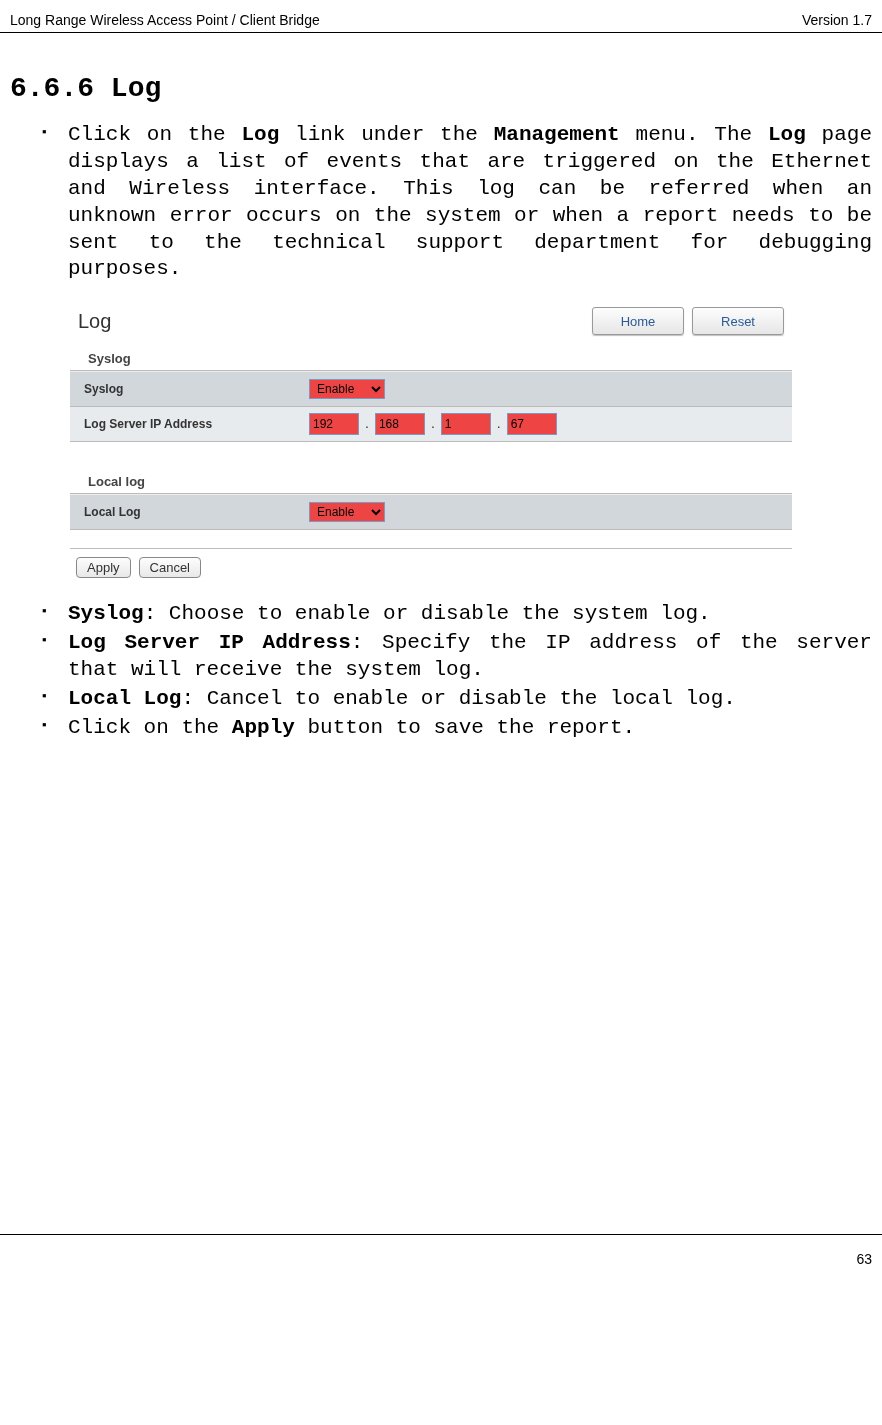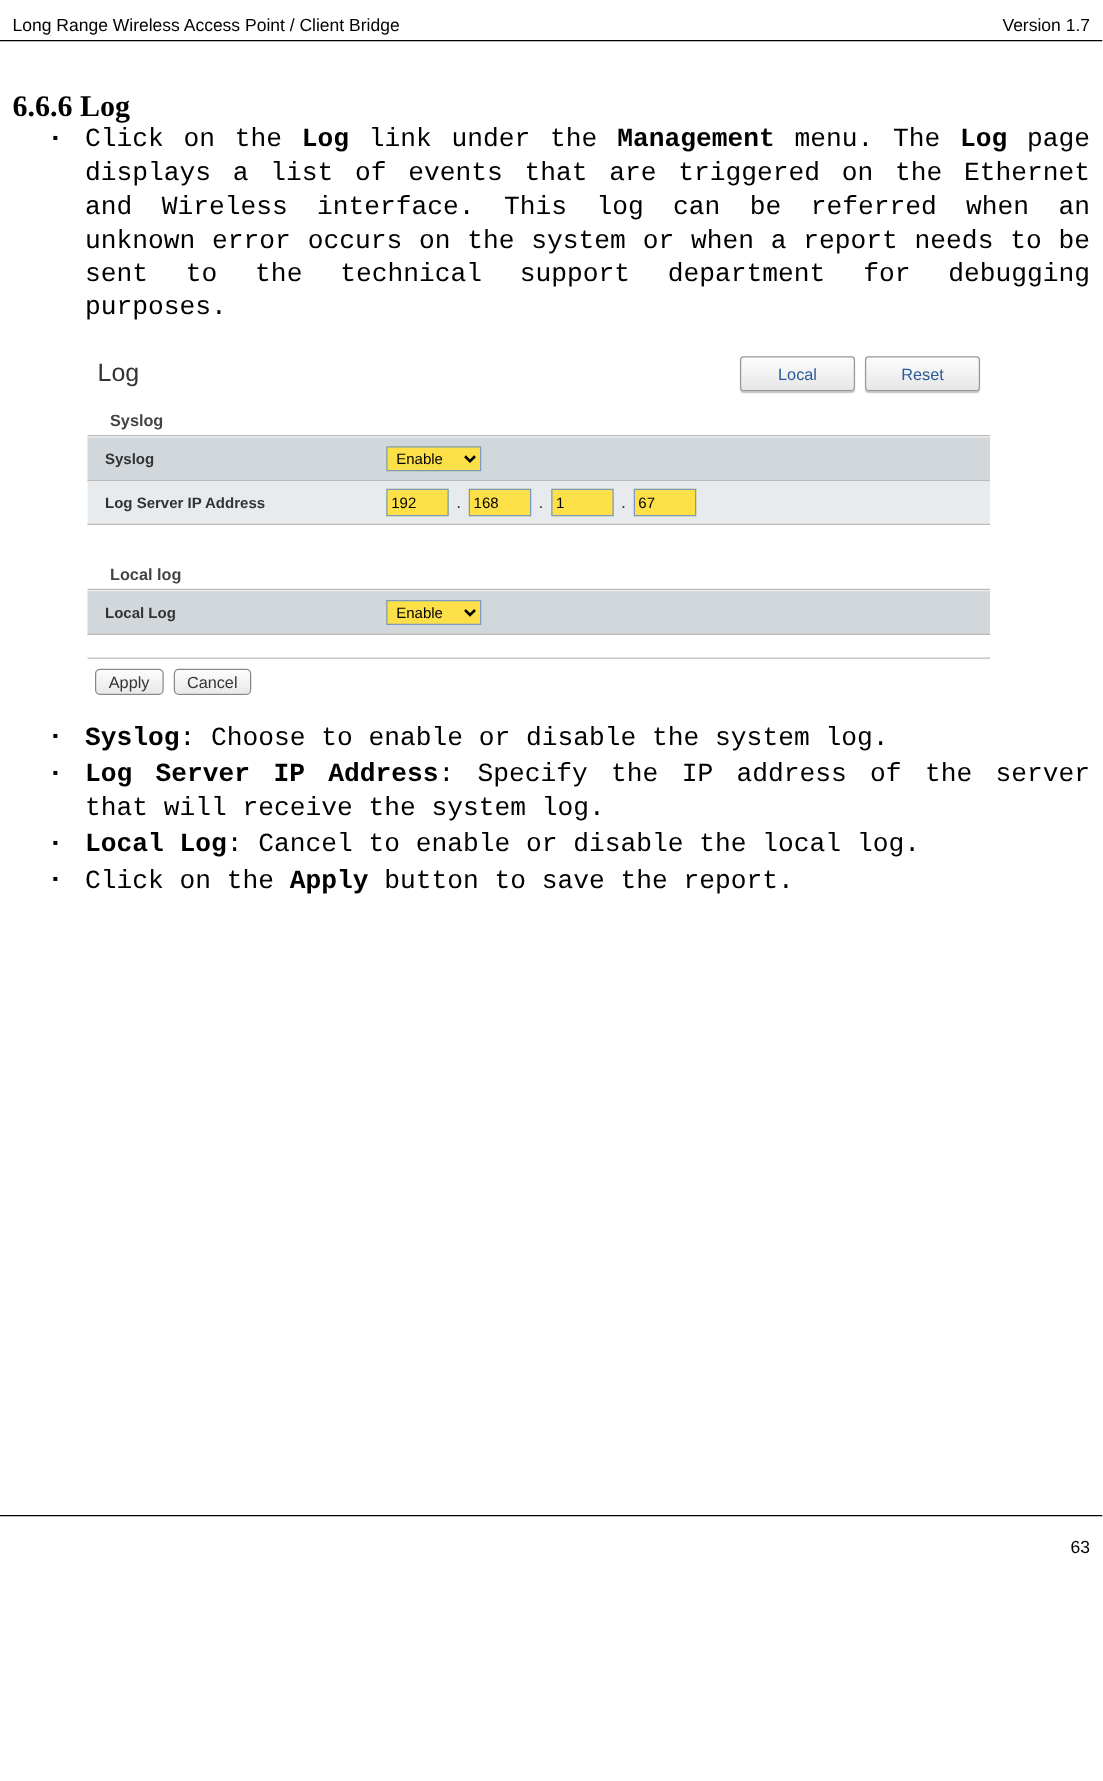--- a/index.html
+++ b/index.html
@@ -13,23 +13,24 @@
       display: flex;
       justify-content: space-between;
       padding: 12px 10px 4px;
       font-size: 14px;
       border-bottom: 1px solid #000;
     }
     .content {
       padding: 40px 10px 20px 10px;
     }
     .section-heading {
-      font-size: 24px;
+      font-size: 28px;
       font-weight: bold;
-      font-family: Liberation Serif, serif;
+      margin-bottom: 18px;
+      font-family: Liberation Mono, monospace;
     }
     .para-block {
       margin-left: 58px;
       margin-right: 0;
     }
     .bullet-item {
       position: relative;
       margin-bottom: 18px;
     }
     .bullet-mark {
@@ -95,21 +96,21 @@
     .row-dark { background: #d2d7db; border-bottom: 1px solid #bbb; border-top: 1px solid #eee; }
     .row-light { background: #e8ebed; border-bottom: 1px solid #bbb; }
     .form-label {
       width: 225px;
       color: #333;
       font-weight: bold;
     }
     .form-control select, .form-control input {
       font-size: 12px;
       border: 1px solid #7a9ac4;
-      background: #fde047;
+      background: #ef4444;
       height: 20px;
       padding: 0 3px;
     }
     .form-control select { width: 76px; }
     .ip-input { width: 42px; text-align: left; }
     .ip-group { display: flex; align-items: baseline; gap: 2px; }
     .ip-dot { padding: 0 4px; font-size: 14px; color: #333; }
     .scr-bottom {
       margin: 18px 10px 0;
       padding: 8px 6px 5px;
@@ -157,21 +158,21 @@
       <div class="body-text">
         <span>Click on the </span><b>Log</b><span> link under the </span><b>Management</b><span> menu. The </span><b>Log</b><span> page displays a list of events that are triggered on the Ethernet and Wireless interface. This log can be referred when an unknown error occurs on the system or when a report needs to be sent to the technical support department for debugging purposes.</span>
       </div>
     </div>
   </div>
 
   <div class="screenshot">
     <div class="scr-top">
       <div class="scr-title">Log</div>
       <div class="scr-btns">
-        <div class="scr-btn">Local</div>
+        <div class="scr-btn">Home</div>
         <div class="scr-btn">Reset</div>
       </div>
     </div>
 
     <div class="scr-section-label">Syslog</div>
 
     <div class="form-row row-dark">
       <div class="form-label">Syslog</div>
       <div class="form-control">
         <select>

